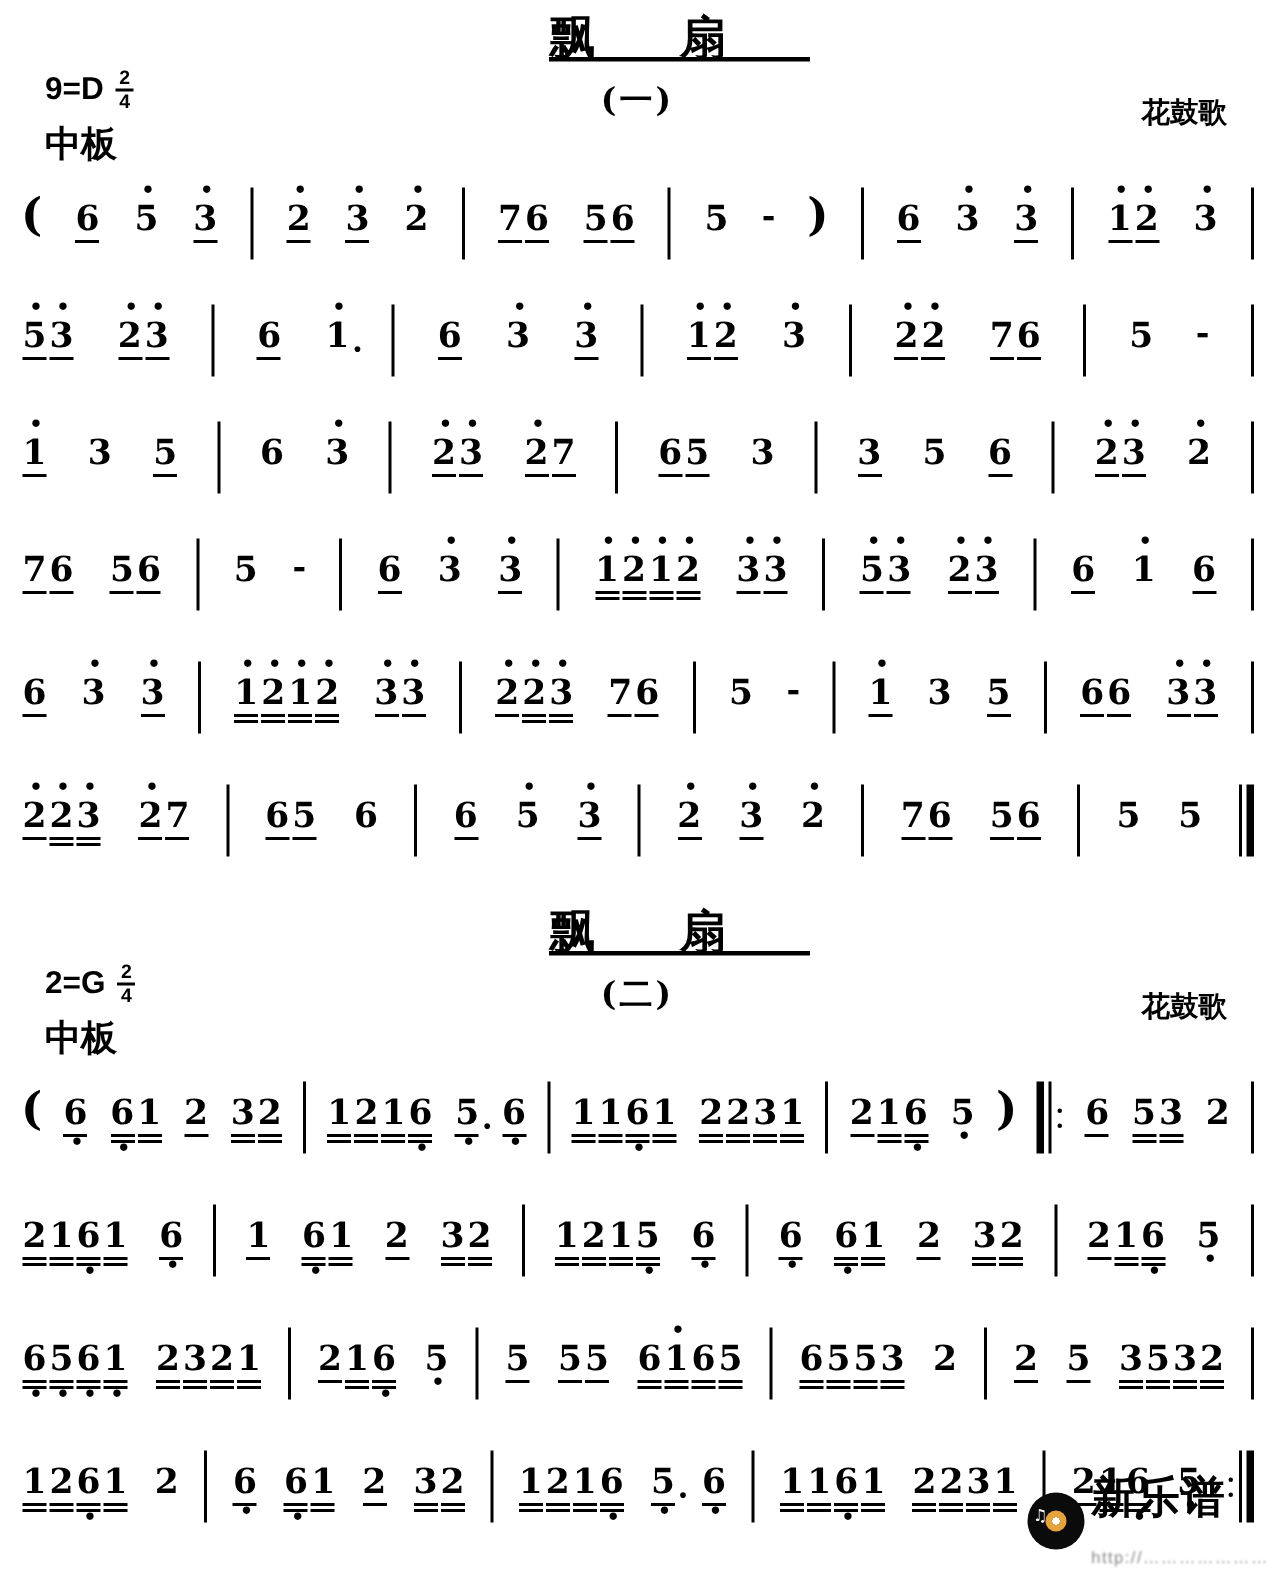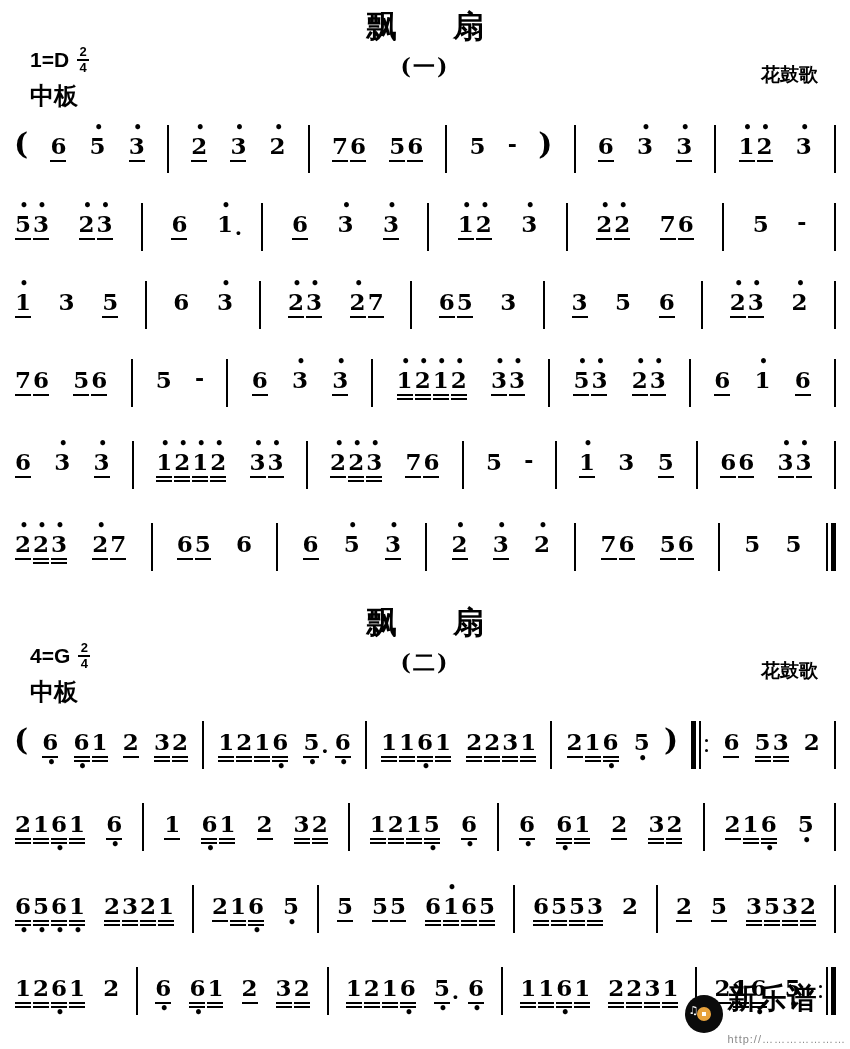--- a/index.html
+++ b/index.html
@@ -1,21 +1,21 @@
 <!DOCTYPE html>
 <html><head>
 <meta charset="utf-8">
 <style>
   html,body{margin:0;padding:0;background:#fff;}
   body{width:850px;min-height:1049px;font-family:"DejaVu Serif", serif;color:#000;position:relative;overflow:hidden;}
   .page{padding:6px 6px 0 6px;}
 
   
   .sec-head{position:relative;}
-  .sec-title{text-align:center;font-weight:bold;font-size:31px;letter-spacing:56px;padding-left:56px;line-height:40px;font-family:"DejaVu Serif",serif;}
+  .sec-title{text-align:center;font-weight:bold;font-size:31px;letter-spacing:56px;padding-left:56px;line-height:40px;font-family:"DejaVu Serif",serif;text-decoration:underline;}
   .head-row{position:relative;height:62px;}
   .sec-sub{position:absolute;left:0;right:0;top:6px;text-align:center;font-size:22px;font-weight:bold;letter-spacing:2px;}
   .key-block{position:absolute;left:24px;top:0;}
   .key-line{display:flex;align-items:center;font-weight:bold;font-size:21px;font-family:"Liberation Sans",sans-serif;}
   .frac{display:inline-flex;flex-direction:column;align-items:center;margin-left:8px;font-size:13px;font-weight:bold;line-height:12px;}
   .frac .bar-mid{width:12px;height:2px;background:#000;margin:1px 0;}
   .tempo{font-weight:bold;font-size:24px;margin-top:6px;font-family:"Liberation Sans",sans-serif;}
   .credit{position:absolute;right:26px;top:16px;font-size:19px;font-weight:bold;}
 
   
@@ -50,21 +50,21 @@
 </head>
 <body>
 
 <div class="page">
 
   <div class="sec-head">
     <div class="sec-title">飘扇</div>
     <div class="head-row">
       <div class="key-block">
         <div class="key-line">
-          <span>1=D</span>
+          <span>9=D</span>
           <span class="frac">
             <span>2</span>
             <span class="bar-mid"></span>
             <span>4</span>
           </span>
         </div>
         <div class="tempo">中板</div>
       </div>
       <div class="sec-sub">(一)</div>
       <div class="credit">花鼓歌</div>
@@ -965,21 +965,21 @@
           <span class="thick"></span>
         </span>
       </div>
     </div>
 
   <div class="sec-head" style="margin-top:6px;">
     <div class="sec-title">飘扇</div>
     <div class="head-row">
       <div class="key-block">
         <div class="key-line">
-          <span>4=G</span>
+          <span>2=G</span>
           <span class="frac">
             <span>2</span>
             <span class="bar-mid"></span>
             <span>4</span>
           </span>
         </div>
         <div class="tempo">中板</div>
       </div>
       <div class="sec-sub">(二)</div>
       <div class="credit">花鼓歌</div>

